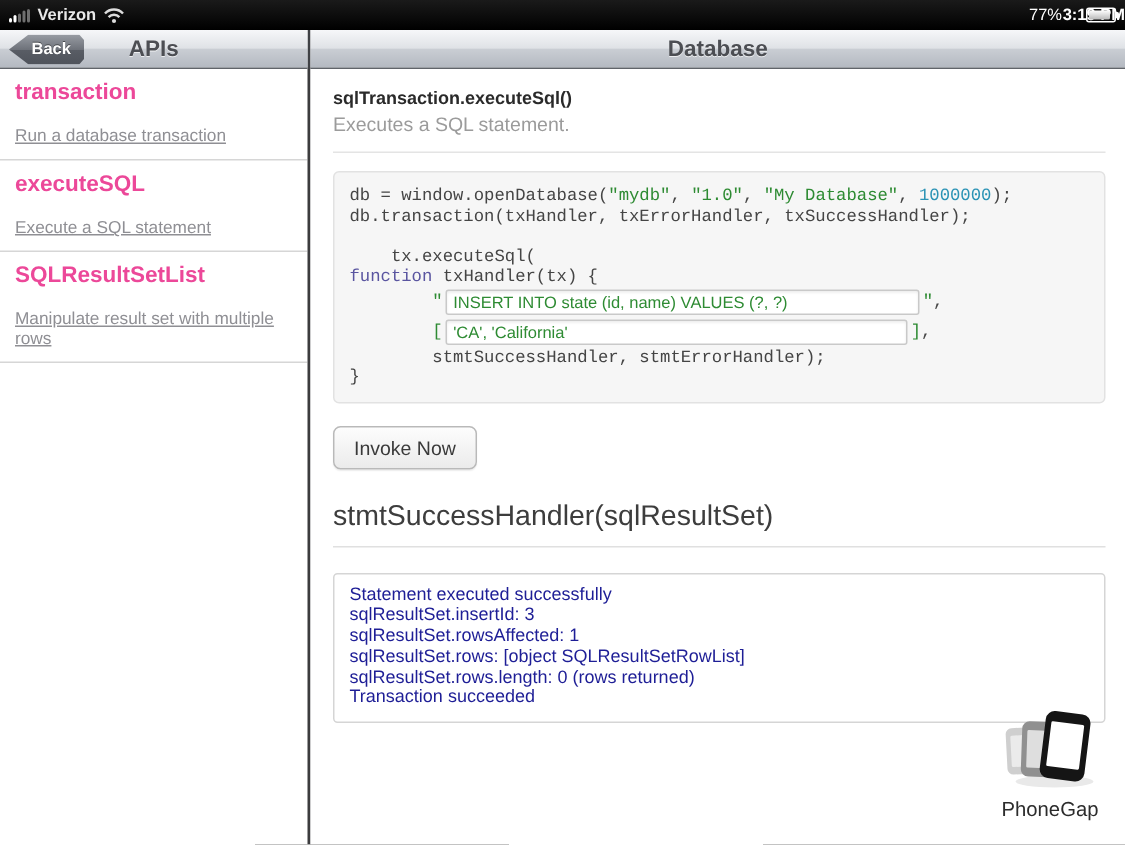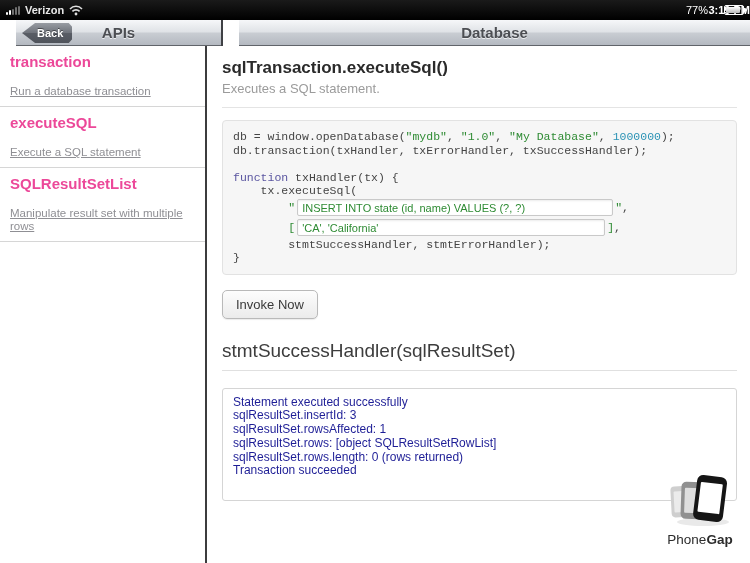--- a/index.html
+++ b/index.html
@@ -35,21 +35,20 @@
     height:4px; background:#fff; border-radius:0 1px 1px 0; }
   .batt i { position:absolute; left:1px; top:1px; bottom:1px; width:77%;
     background:linear-gradient(#fefefe,#b9b9b9); border-radius:1px; }
 
   
   .navrow { display:flex; height:26px; }
   .navbar {
     position:relative; display:flex; align-items:center; justify-content:center;
     background:linear-gradient(#f6f7f9 0%, #dfe2e6 48%, #c9cdd3 52%, #b4b9c1 100%);
     border-bottom:1px solid #60646a;
-    margin-left:16px;
   }
   .navbar.left  { width:205px; }
   .navbar.right { flex:1; }
   .nav-title {
     font-size:15px; font-weight:bold; color:#4c4e53;
     text-shadow:0 1px 0 rgba(255,255,255,.7);
   }
   .back-btn {
     position:absolute; left:6px; top:3px; height:20px; line-height:18px;
     padding:0 9px 0 15px; font-size:11px; font-weight:bold; color:#fff;
@@ -62,21 +61,21 @@
 
   
   .contentrow { display:flex; height:517px; }
   .sidebar { width:205px; background:#fff; overflow:hidden; }
   .side-item { padding:7px 10px 8px; border-bottom:1px solid #d6d6d6; cursor:pointer; }
   .side-title { font-size:15px; font-weight:bold; color:#ec4899; line-height:18px; }
   .side-sub { font-size:11.5px; color:#8f8f94; line-height:13px; margin-top:14px;text-decoration:underline; }
   .panel-divider { width:2px; background:#3c3c3e; }
 
   .main { position:relative; flex:1; background:#fff; padding:10px 13px 0 15px; overflow:hidden; }
-  .api-title { font-size:17px; font-weight:bold; color:#2a2a2a; margin-top:2px; }
+  .api-title { font-size:12px; font-weight:bold; color:#2a2a2a; margin-top:2px; }
   .api-sub { font-size:13px; color:#9b9b9b; margin-top:3px; }
   hr.rule { border:0; border-top:1px solid #e4e4e4; margin:11px 0 12px; }
 
   
   .codeblock {
     background:#f6f6f6; border:1px solid #e2e2e2; border-radius:4px;
     padding:9px 10px; font-family:"Liberation Mono","DejaVu Sans Mono",monospace;
     font-size:11.5px; color:#454545;
   }
   .cl { white-space:pre; line-height:13.5px; }
@@ -101,28 +100,28 @@
     background:linear-gradient(#fdfdfd,#ebebeb); border:1px solid #b9b9b9;
     border-radius:5px; box-shadow:0 1px 1px rgba(0,0,0,.08); cursor:pointer;
   }
 
   .handler-title { font-size:19px; font-weight:400; color:#3d3d3d; margin-top:21px; }
   hr.rule2 { border:0; border-top:1px solid #e0e0e0; margin:8px 0 17px; }
 
   
   .outputbox {
     border:1px solid #d5d5d5; border-radius:3px; background:#fff;
-    padding:7px 10px 22px;
+    padding:7px 10px 9px;
   }
   .out-line { font-size:12px; line-height:13.8px; color:#1e1e96; }
 
   
   .pg-logo { position:absolute; right:8px; bottom:16px; width:84px; text-align:center; }
   .pg-word { font-size:13.5px; color:#2c2c2c; margin-top:1px; }
-  .pg-word b { font-weight:bold; }
+  .pg-word b { font-weight:normal; }
 </style>
 </head>
 <body>
 
 <div id="screen">
 
   <div class="statusbar">
     <div class="sb-left">
       <span class="sig">
           <i></i>
@@ -179,22 +178,22 @@
 
     <div class="main">
       <div class="api-title">sqlTransaction.executeSql()</div>
       <div class="api-sub">Executes a SQL statement.</div>
       <hr class="rule">
 
       <div class="codeblock">
         <div class="cl"><span>db = window.openDatabase(</span><span class="c-str">"mydb"</span><span>, </span><span class="c-str">"1.0"</span><span>, </span><span class="c-str">"My Database"</span><span>, </span><span class="c-lit">1000000</span><span>);</span></div>
         <div class="cl"><span>db.transaction(txHandler, txErrorHandler, txSuccessHandler);</span></div>
         <div class="cl"><span> </span></div>
+        <div class="cl"><span>    tx.executeSql(</span></div>
         <div class="cl"><span class="c-kwd">function</span><span> txHandler(tx) {</span></div>
-        <div class="cl"><span>    tx.executeSql(</span></div>
         <div class="cl input-line"><span>        </span><span class="c-str">"</span><input class="code-input inp-sql" type="text" value="INSERT INTO state (id, name) VALUES (?, ?)" style=""><span class="c-str">"</span><span>,</span></div>
         <div class="cl input-line"><span>        </span><span class="c-str">[</span><input class="code-input inp-params" type="text" value="'CA', 'California'" style=""><span class="c-str">]</span><span>,</span></div>
         <div class="cl"><span>        stmtSuccessHandler, stmtErrorHandler);</span></div>
         <div class="cl"><span>}</span></div>
       </div>
 
       <button class="invoke-btn">Invoke Now</button>
 
       <div class="handler-title">stmtSuccessHandler(sqlResultSet)</div>
       <hr class="rule2">

